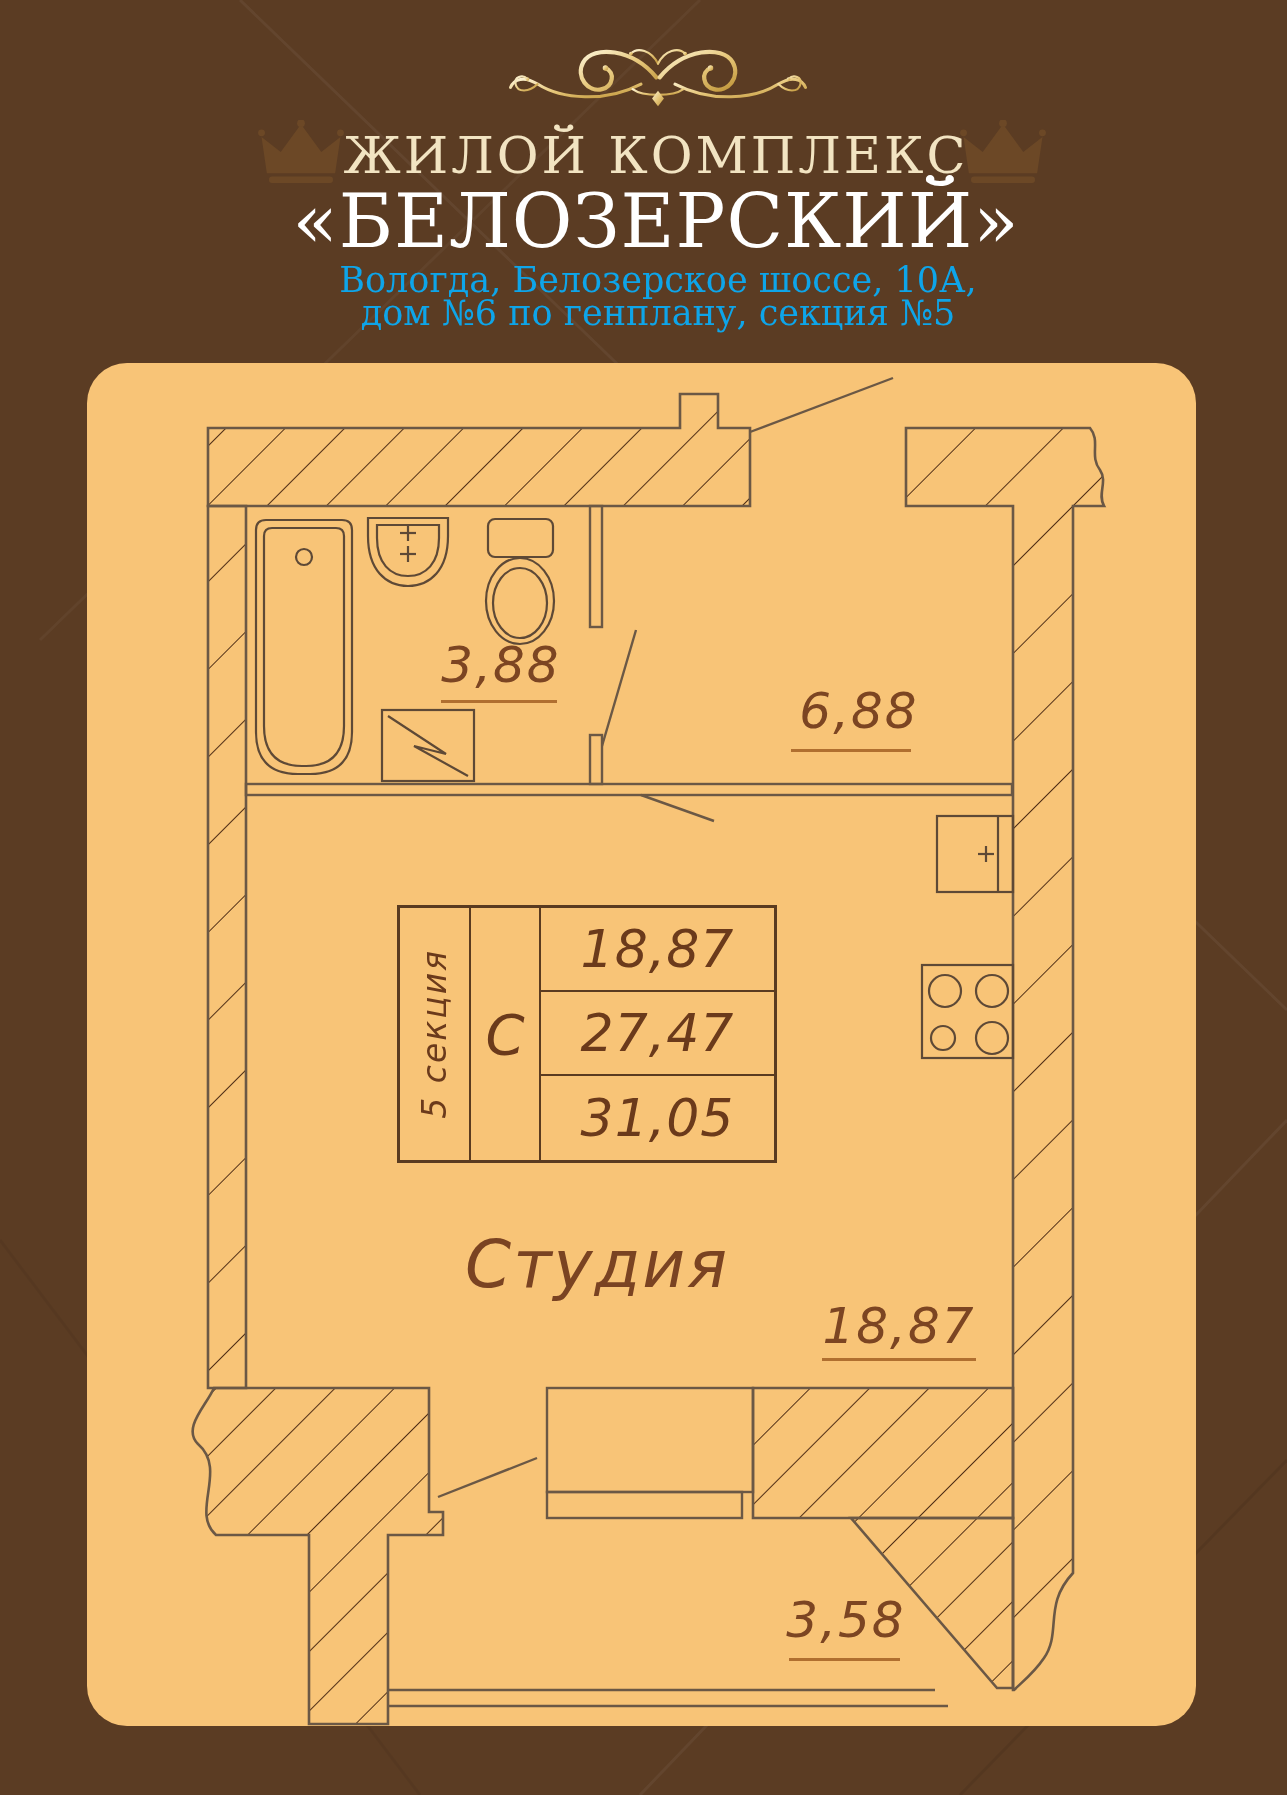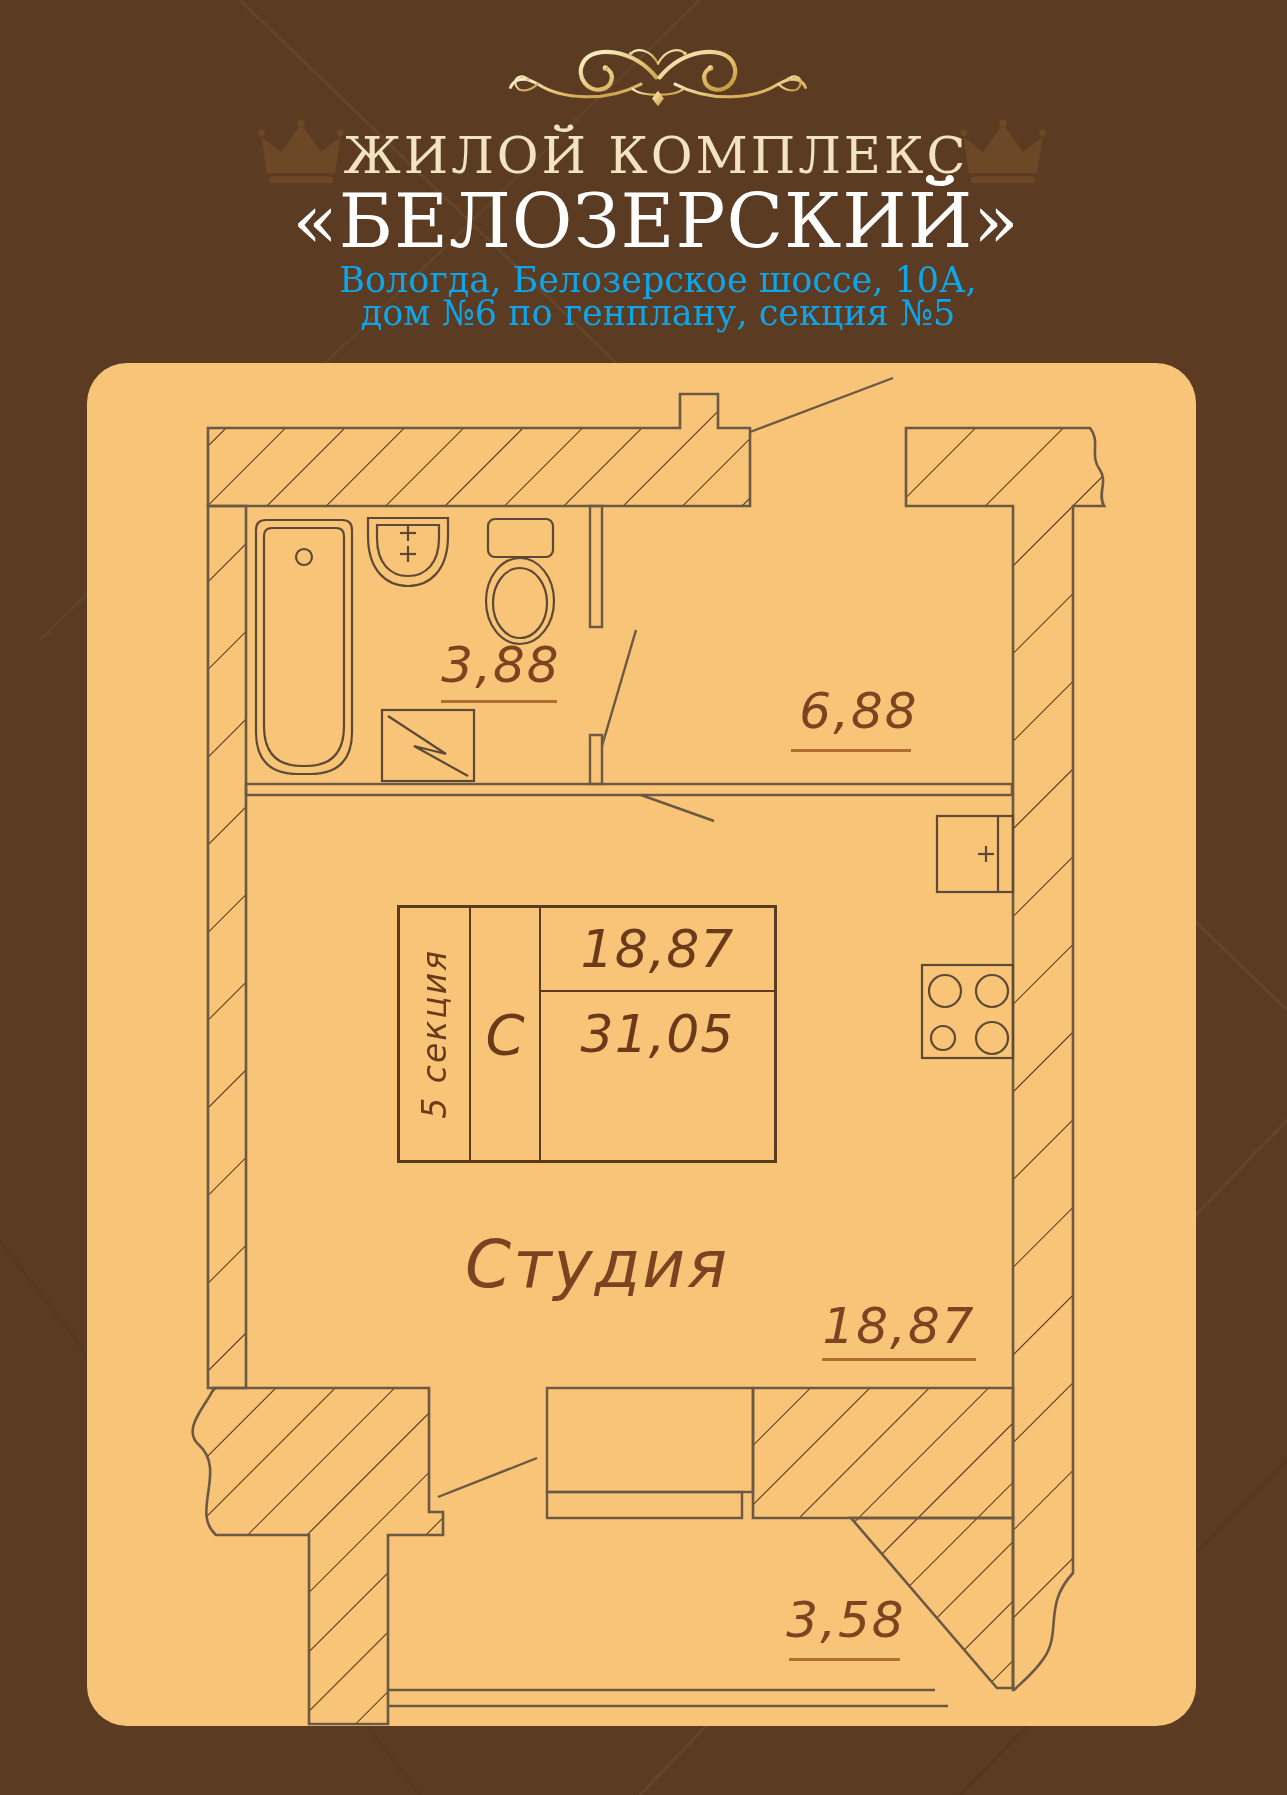--- a/index.html
+++ b/index.html
@@ -234,17 +234,18 @@
 
   <div class="info-table">
     <div class="tcol">
       <span class="section-text">5 секция</span>
     </div>
     <div class="tcol">
       <span class="type-text">С</span>
     </div>
     <div class="vals">
       <div class="vcell">18,87</div>
+      <div class="vcell">27,47</div>
       <div class="vcell">31,05</div>
     </div>
   </div>
 
 </div>
 
 </body></html>

